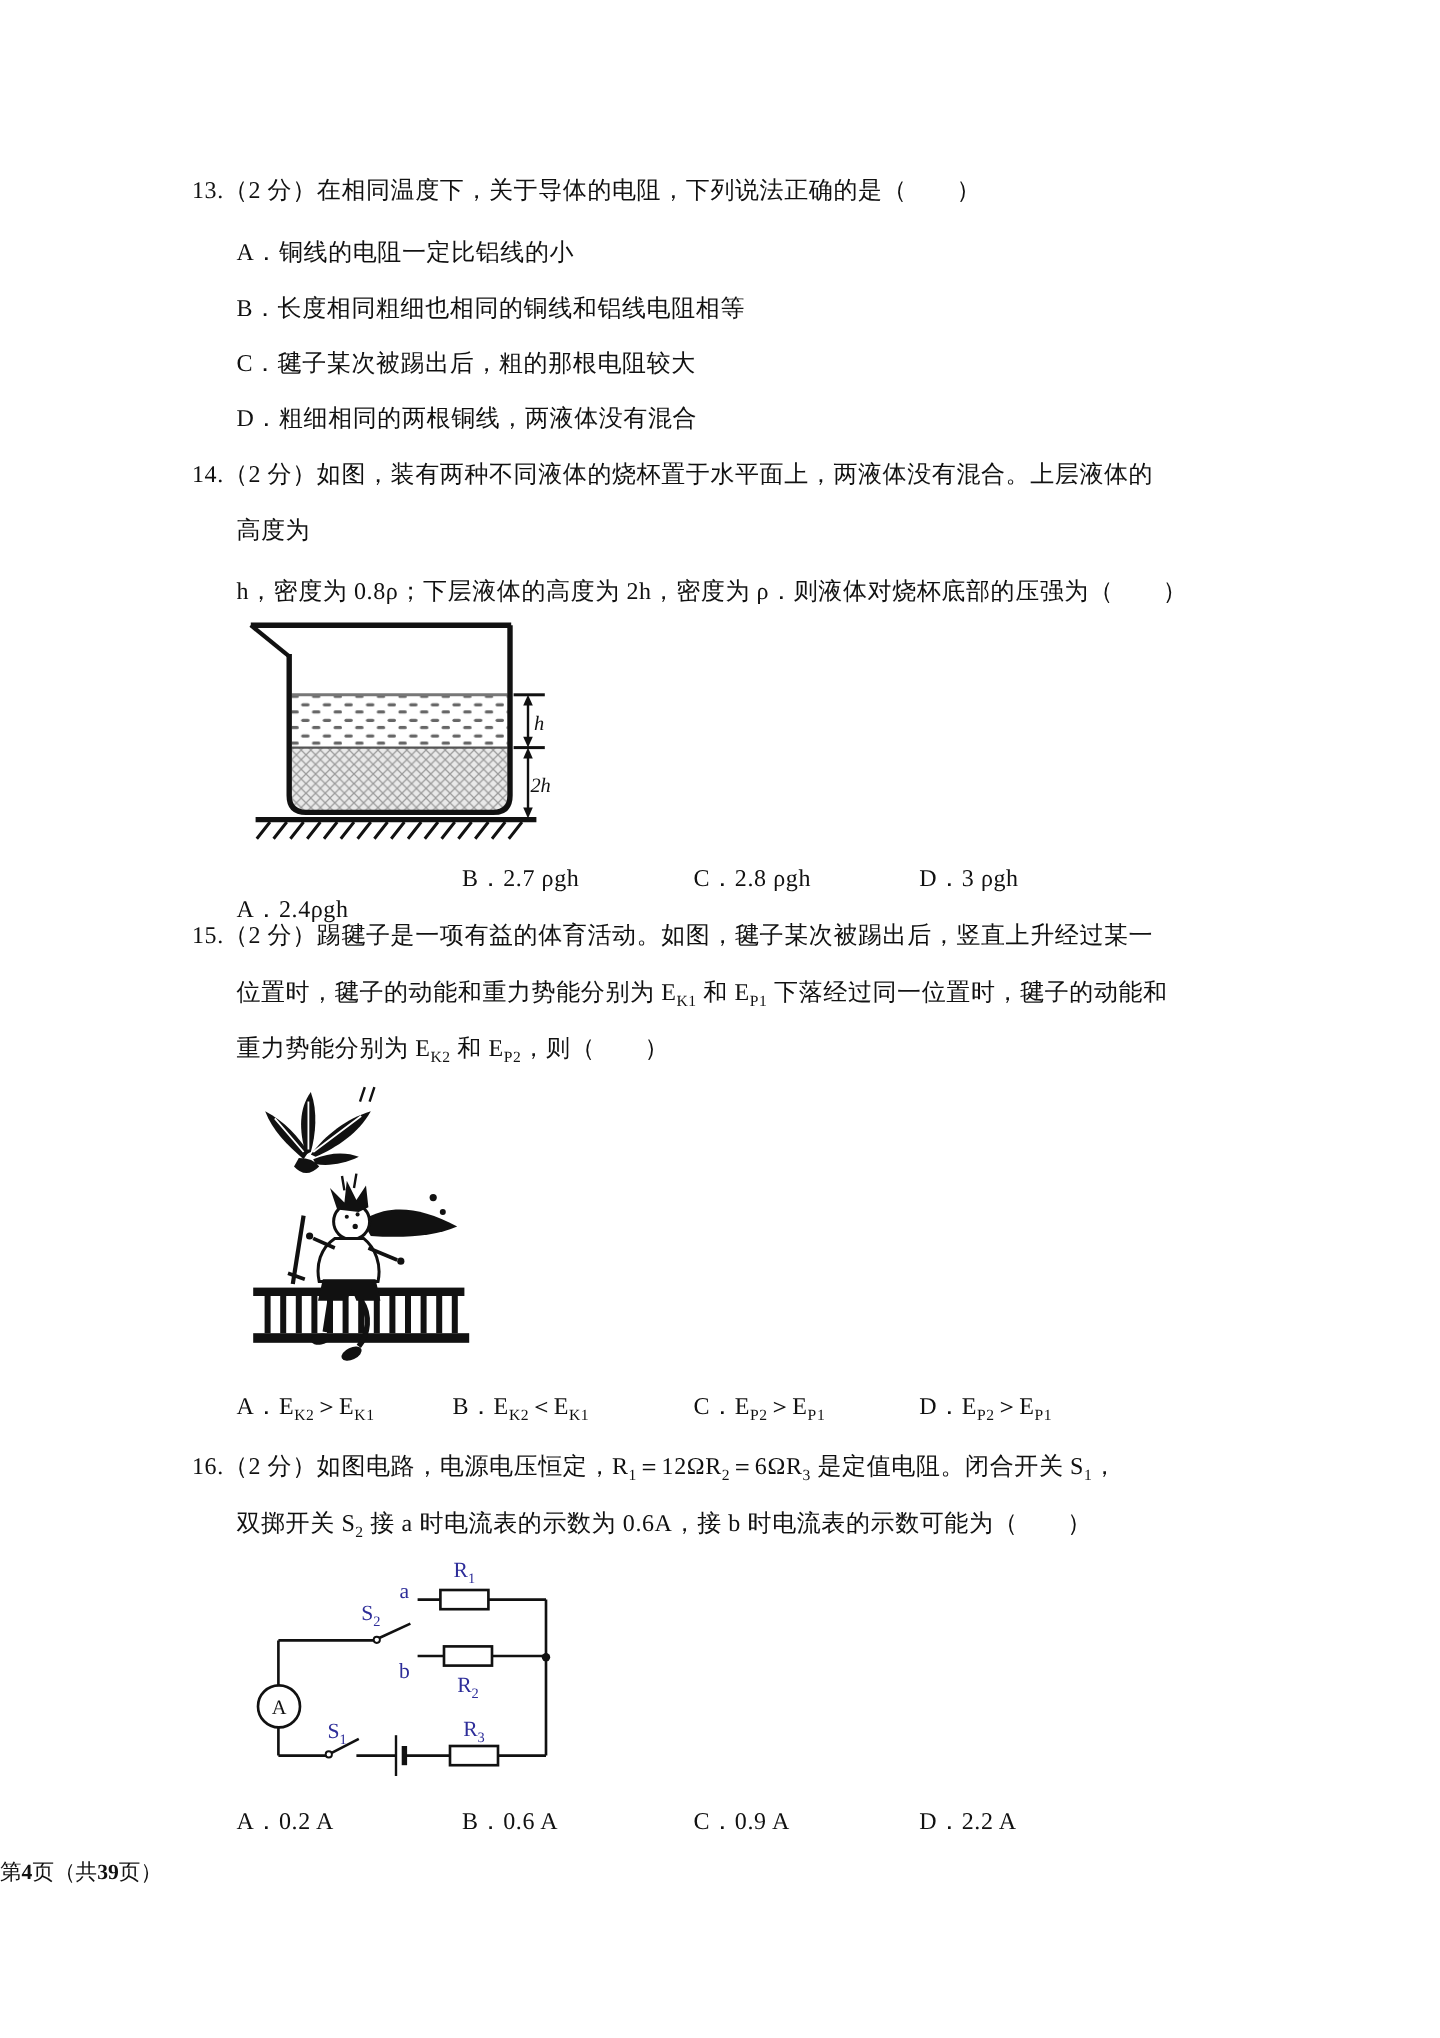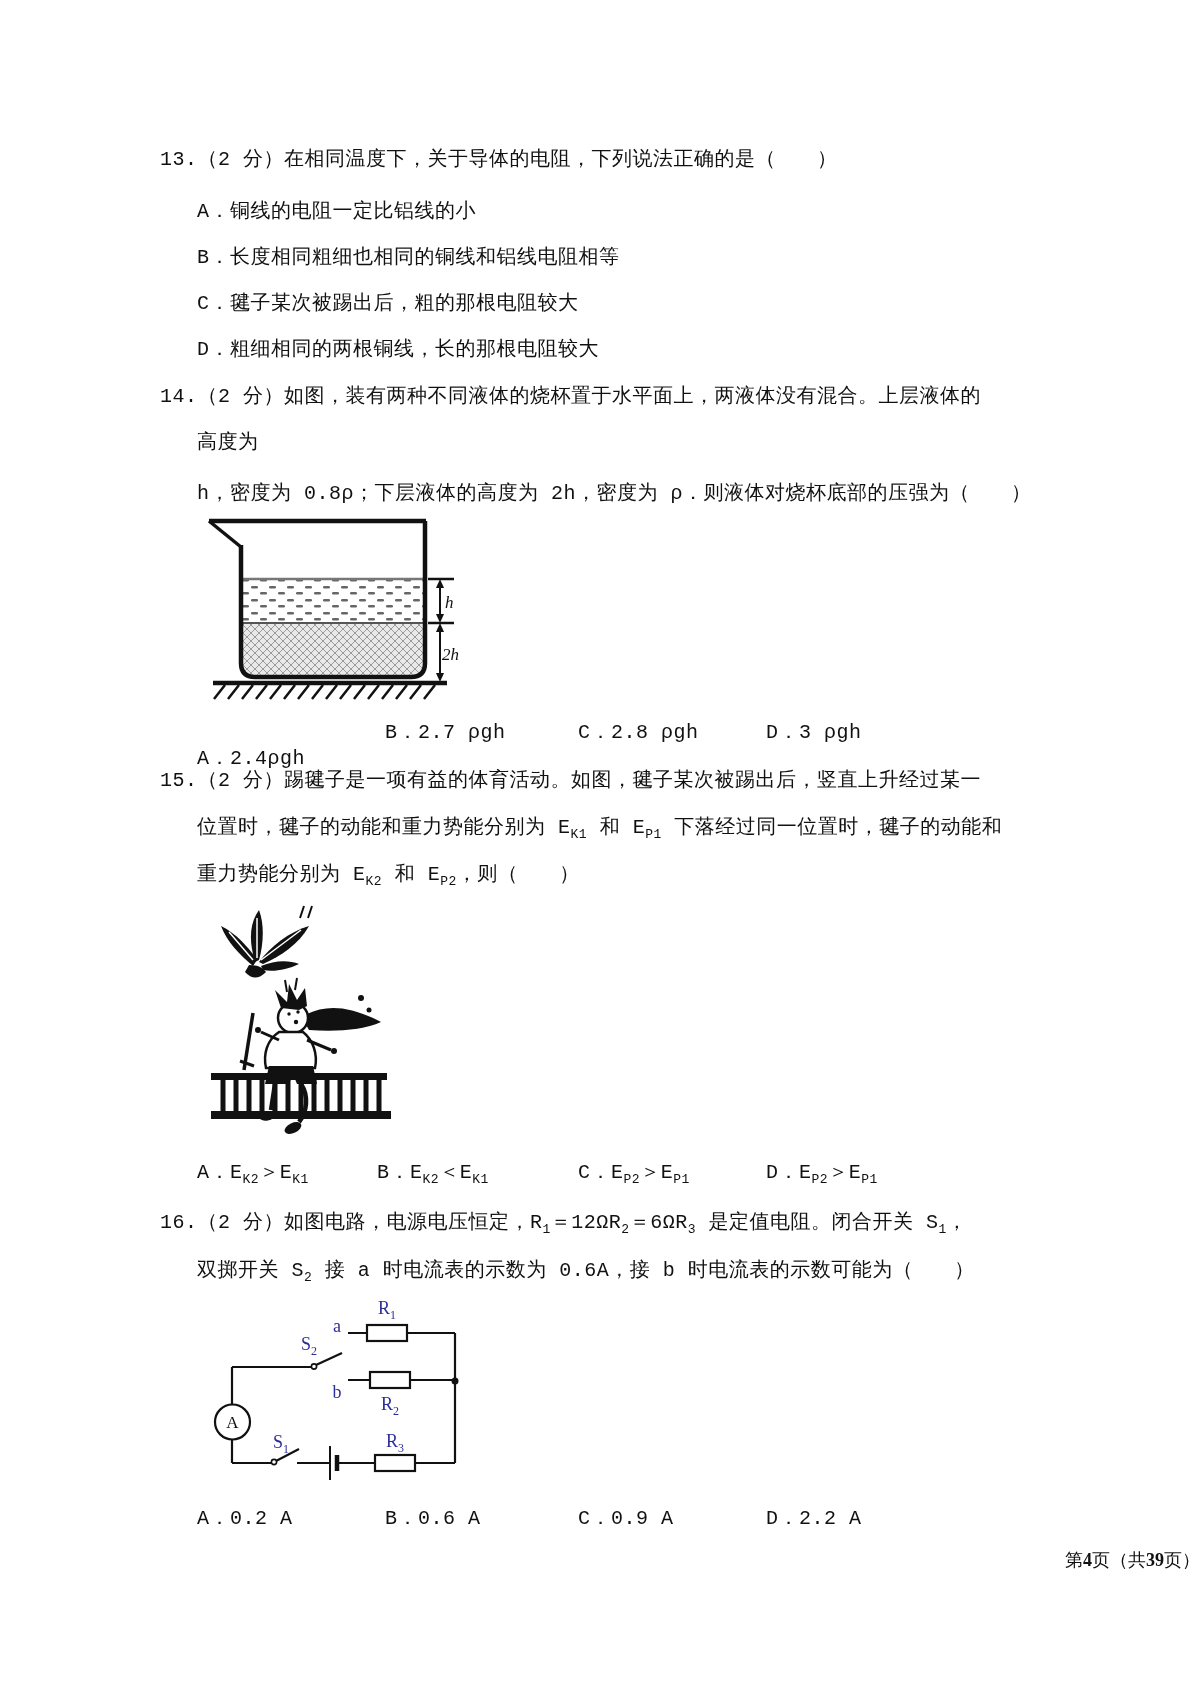--- a/index.html
+++ b/index.html
@@ -1,38 +1,38 @@
 <!DOCTYPE html>
 <html><head>
 <meta charset="utf-8">
 <style>
   html,body{margin:0;padding:0;}
   body{
     width:1200px;height:1698px;background:#ffffff;position:relative;
     font-family:"Liberation Serif","DejaVu Serif",serif;color:#111;
     overflow:hidden;
   }
-  .abs{position:absolute;white-space:nowrap;font-family:Liberation Mono, monospace;}
+  .abs{position:absolute;white-space:nowrap;}
   .t{font-size:20px;letter-spacing:0.5px;}
   sub{font-size:13px;line-height:0;}
-  .footer{position:absolute;left:0;top:1548px;width:1200px;text-align:right;font-size:18px;}
+  .footer{position:absolute;left:0;top:1548px;width:1200px;text-align:left;font-size:18px;}
   .footer b{font-weight:bold;}
   svg{position:absolute;overflow:visible;}
   .clabel{font-family:"Liberation Serif","DejaVu Serif",serif;fill:#2d2d99;font-size:18px;}
   .clabel .sub{font-size:12px;}
   .mlabel{font-family:"Liberation Serif","DejaVu Serif",serif;font-style:italic;fill:#111;font-size:17px;}
 </style>
 </head>
 <body>
 
 <div class="t abs" style="left:160px;top:145px">13.（2 分）在相同温度下，关于导体的电阻，下列说法正确的是（　　）</div>
 <div class="t abs" style="left:197px;top:197px">A．铜线的电阻一定比铝线的小</div>
 <div class="t abs" style="left:197px;top:243px">B．长度相同粗细也相同的铜线和铝线电阻相等</div>
 <div class="t abs" style="left:197px;top:289px">C．毽子某次被踢出后，粗的那根电阻较大</div>
-<div class="t abs" style="left:197px;top:335px">D．粗细相同的两根铜线，长的那根电阻较大</div>
+<div class="t abs" style="left:197px;top:335px">D．粗细相同的两根铜线，两液体没有混合</div>
 
 <div class="t abs" style="left:160px;top:382px">14.（2 分）如图，装有两种不同液体的烧杯置于水平面上，两液体没有混合。上层液体的</div>
 <div class="t abs" style="left:197px;top:428px">高度为</div>
 <div class="t abs" style="left:197px;top:479px">h，密度为 0.8ρ；下层液体的高度为 2h，密度为 ρ．则液体对烧杯底部的压强为（　　）</div>
 
 <svg style="left:195px;top:505px" width="265" height="205" viewBox="0 0 265 205">
   <defs>
     <pattern id="dashes" width="18" height="13" patternUnits="userSpaceOnUse">
       <rect width="18" height="13" fill="#ffffff"></rect>
       <rect x="2" y="3" width="7" height="2.6" fill="#666" rx="1.3"></rect>

